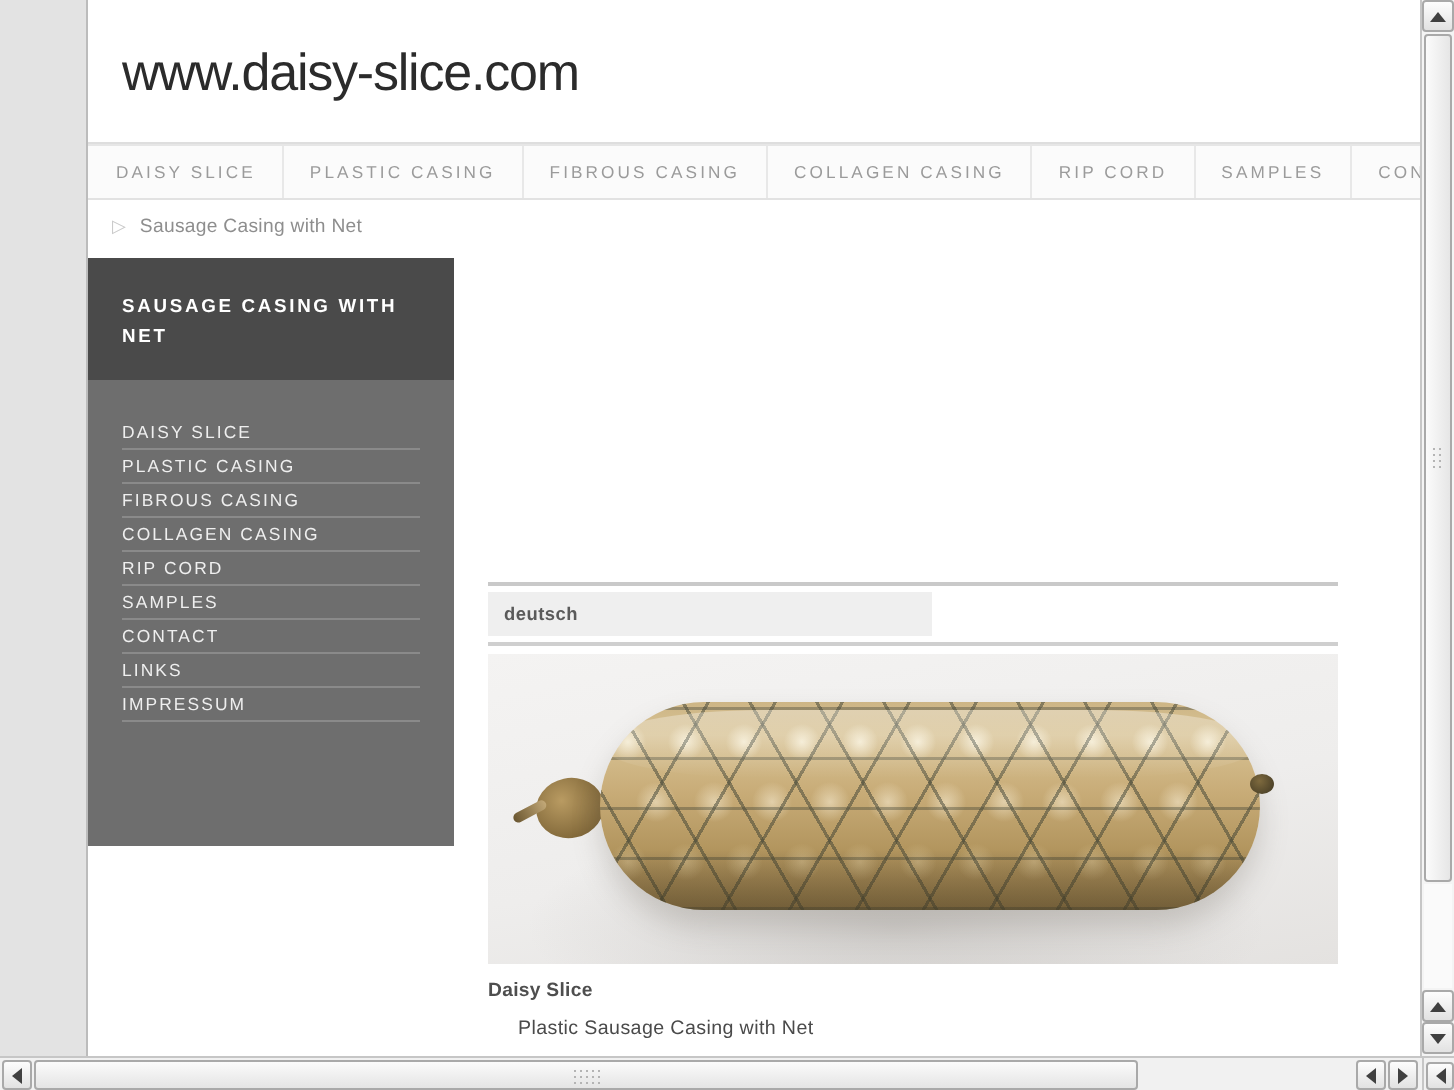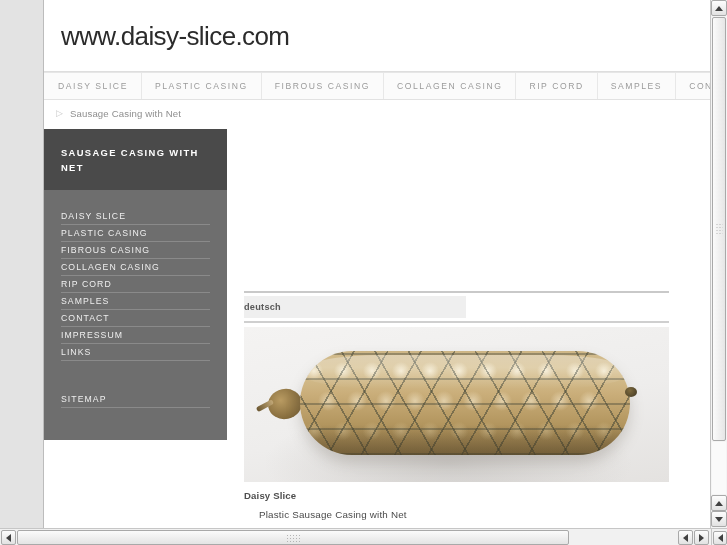--- a/index.html
+++ b/index.html
@@ -64,21 +64,21 @@
     text-transform:uppercase;white-space:nowrap;
   }
   .side-gap{height:30px;}
   .sidebar-pad{height:32px;}
   .content-top-rule{position:absolute;left:200px;top:291px;width:425px;height:2px;background:#c9c9c9;}
 
   .lang-tabs{position:absolute;left:200px;top:296px;width:425px;height:22px;display:flex;}
   .lang-tab{
     background:#efefef;height:22px;display:flex;align-items:center;
     font-size:9.2px;font-weight:bold;color:#5a5a5a;letter-spacing:.25px;
-    padding-left:0;box-sizing:border-box;
+    padding-left:8px;box-sizing:border-box;
   }
   .lang-tab.de{width:222px;margin-right:2px;}
   .lang-tab.en{width:201px;}
 
   .tabs-rule{position:absolute;left:200px;top:321px;width:425px;height:2px;background:#cfcfcf;}
 
   .photo{
     position:absolute;left:200px;top:327px;width:425px;height:155px;
     background:#f0efee;overflow:hidden;
   }
@@ -237,24 +237,23 @@
       <div class="sidebar">
         <div class="sidebar-title">SAUSAGE CASING WITH NET</div>
         <div class="sidebar-nav">
           <div class="side-item">DAISY SLICE</div>
           <div class="side-item">PLASTIC CASING</div>
           <div class="side-item">FIBROUS CASING</div>
           <div class="side-item">COLLAGEN CASING</div>
           <div class="side-item">RIP CORD</div>
           <div class="side-item">SAMPLES</div>
           <div class="side-item">CONTACT</div>
+          <div class="side-item">LINKS</div>
           <div class="side-item">IMPRESSUM</div>
-          <div class="side-item">LINKS</div>
           <div class="side-gap"></div>
-          <div class="side-item">SITEMAP</div>
           <div class="sidebar-pad"></div>
         </div>
       </div>
 
       <div class="content-top-rule"></div>
 
       <div class="lang-tabs">
         <div class="lang-tab de">deutsch</div>
       </div>
       <div class="tabs-rule"></div>

